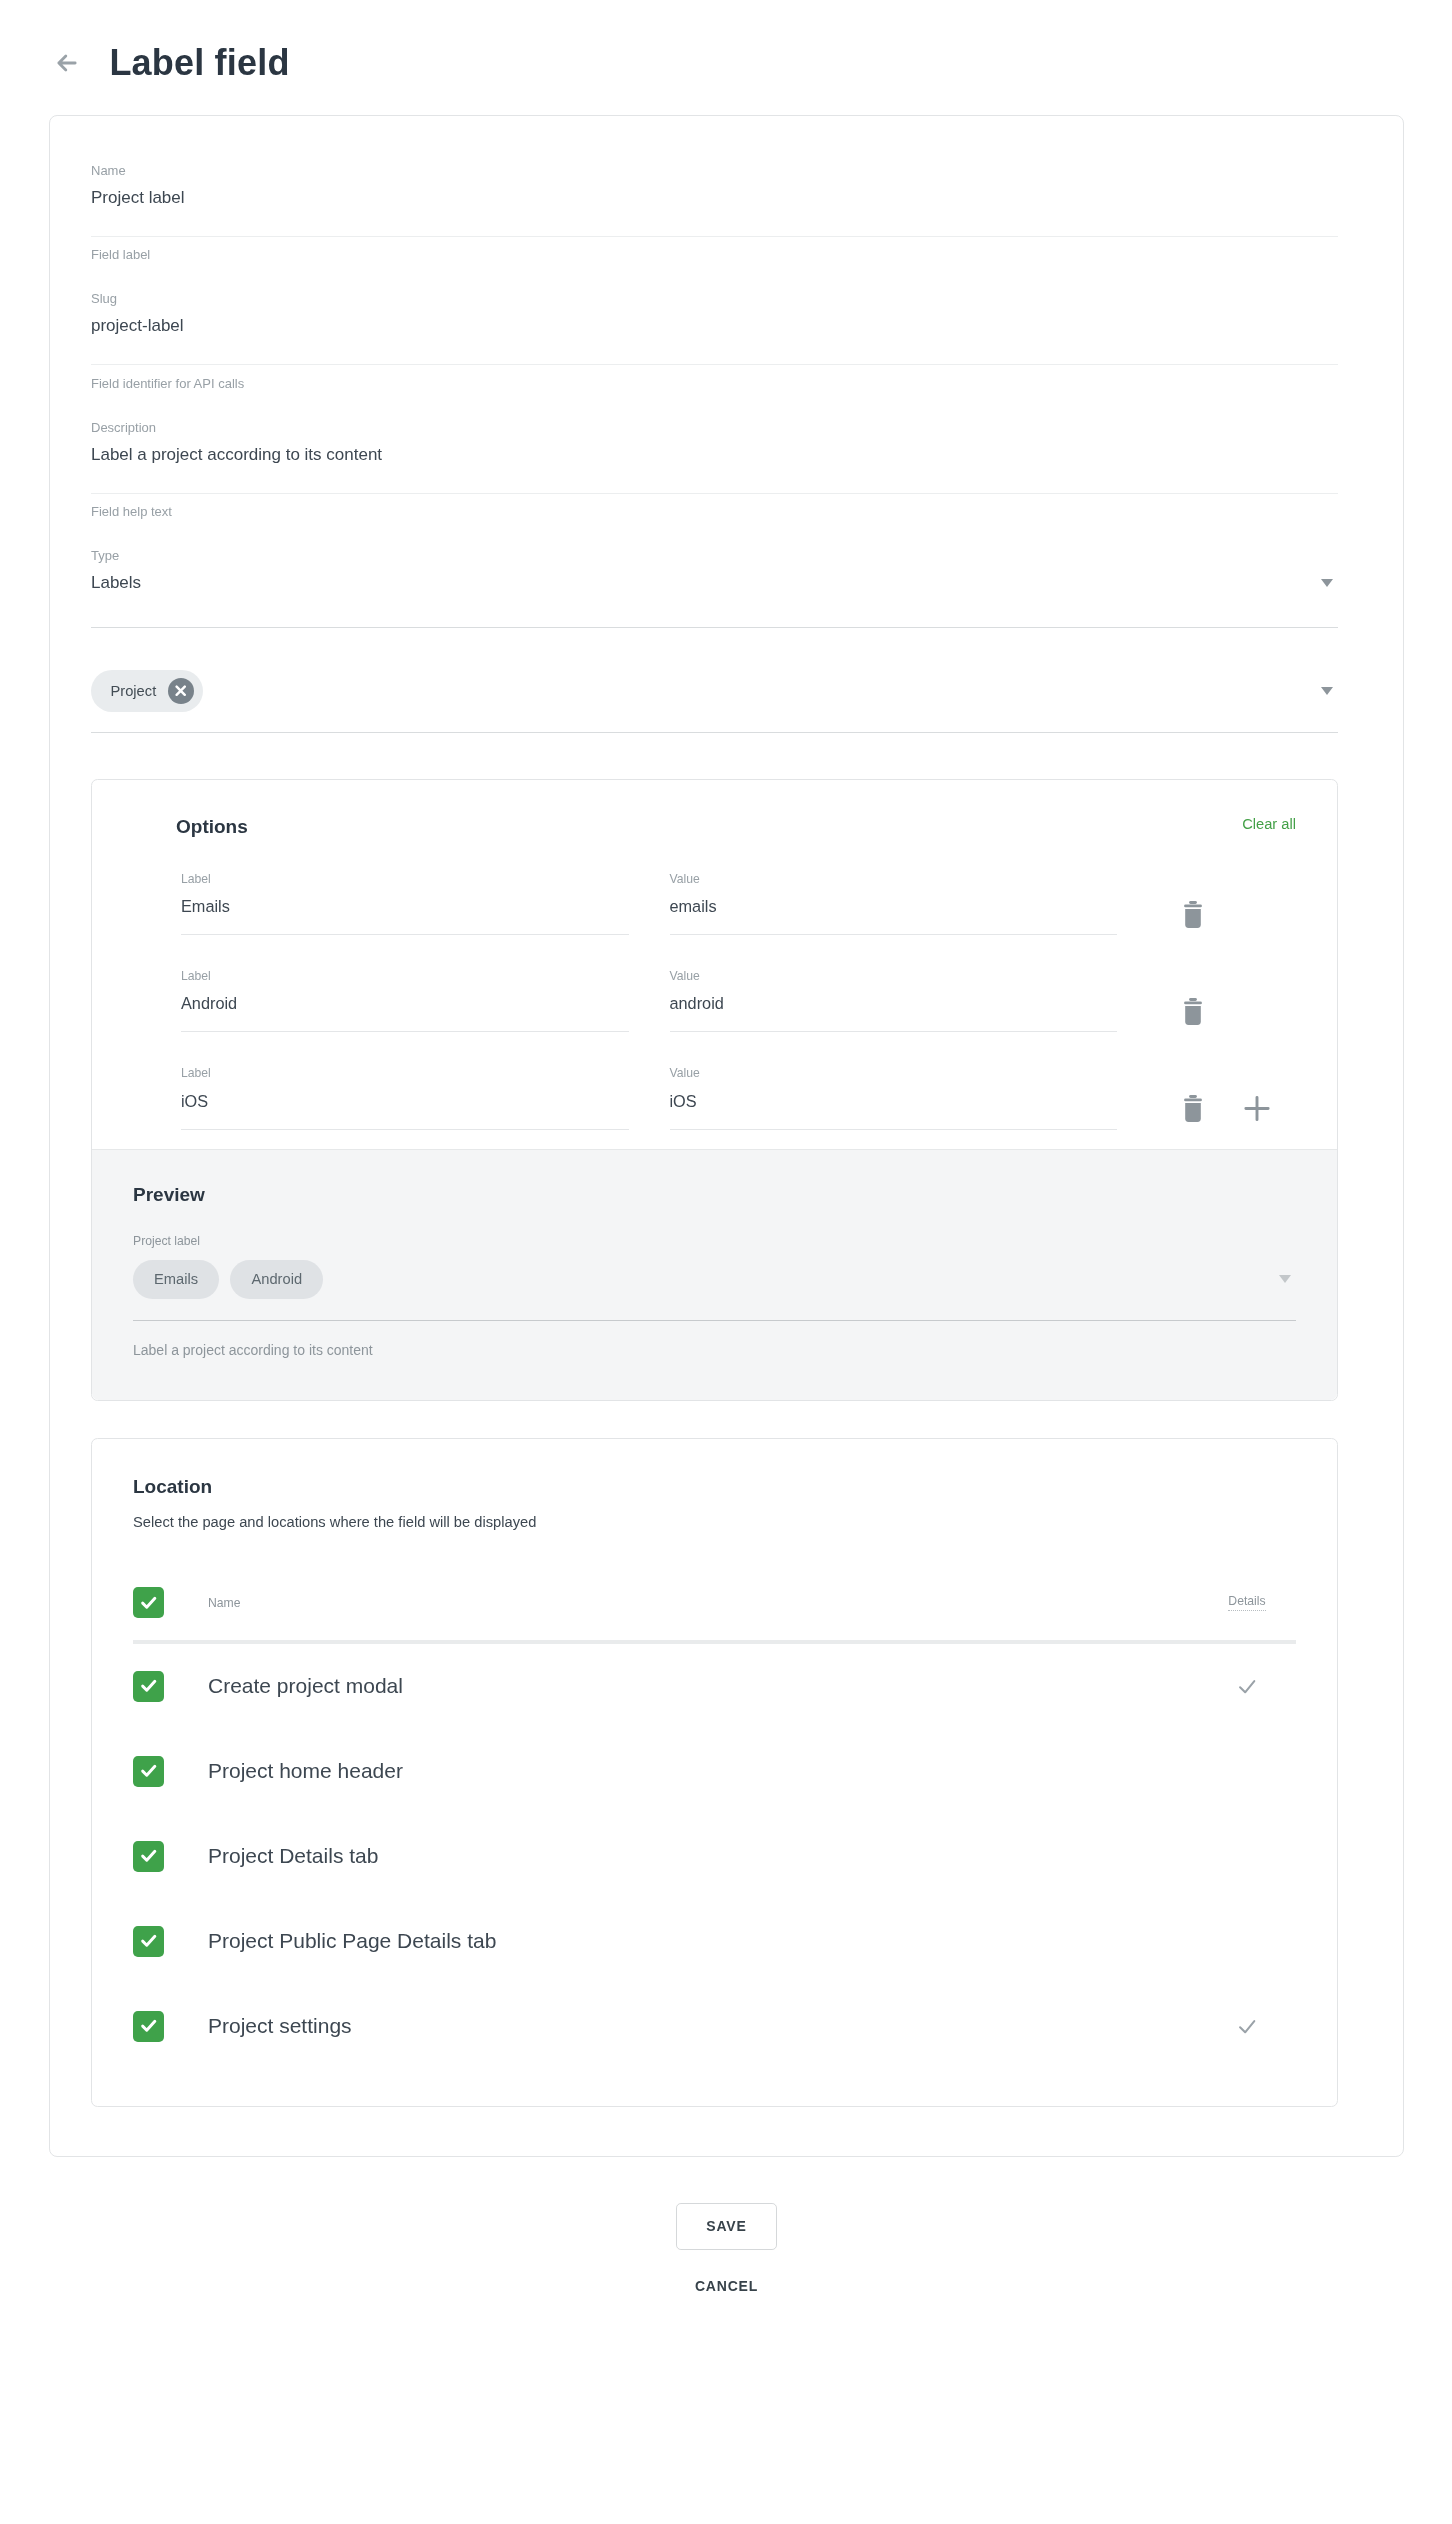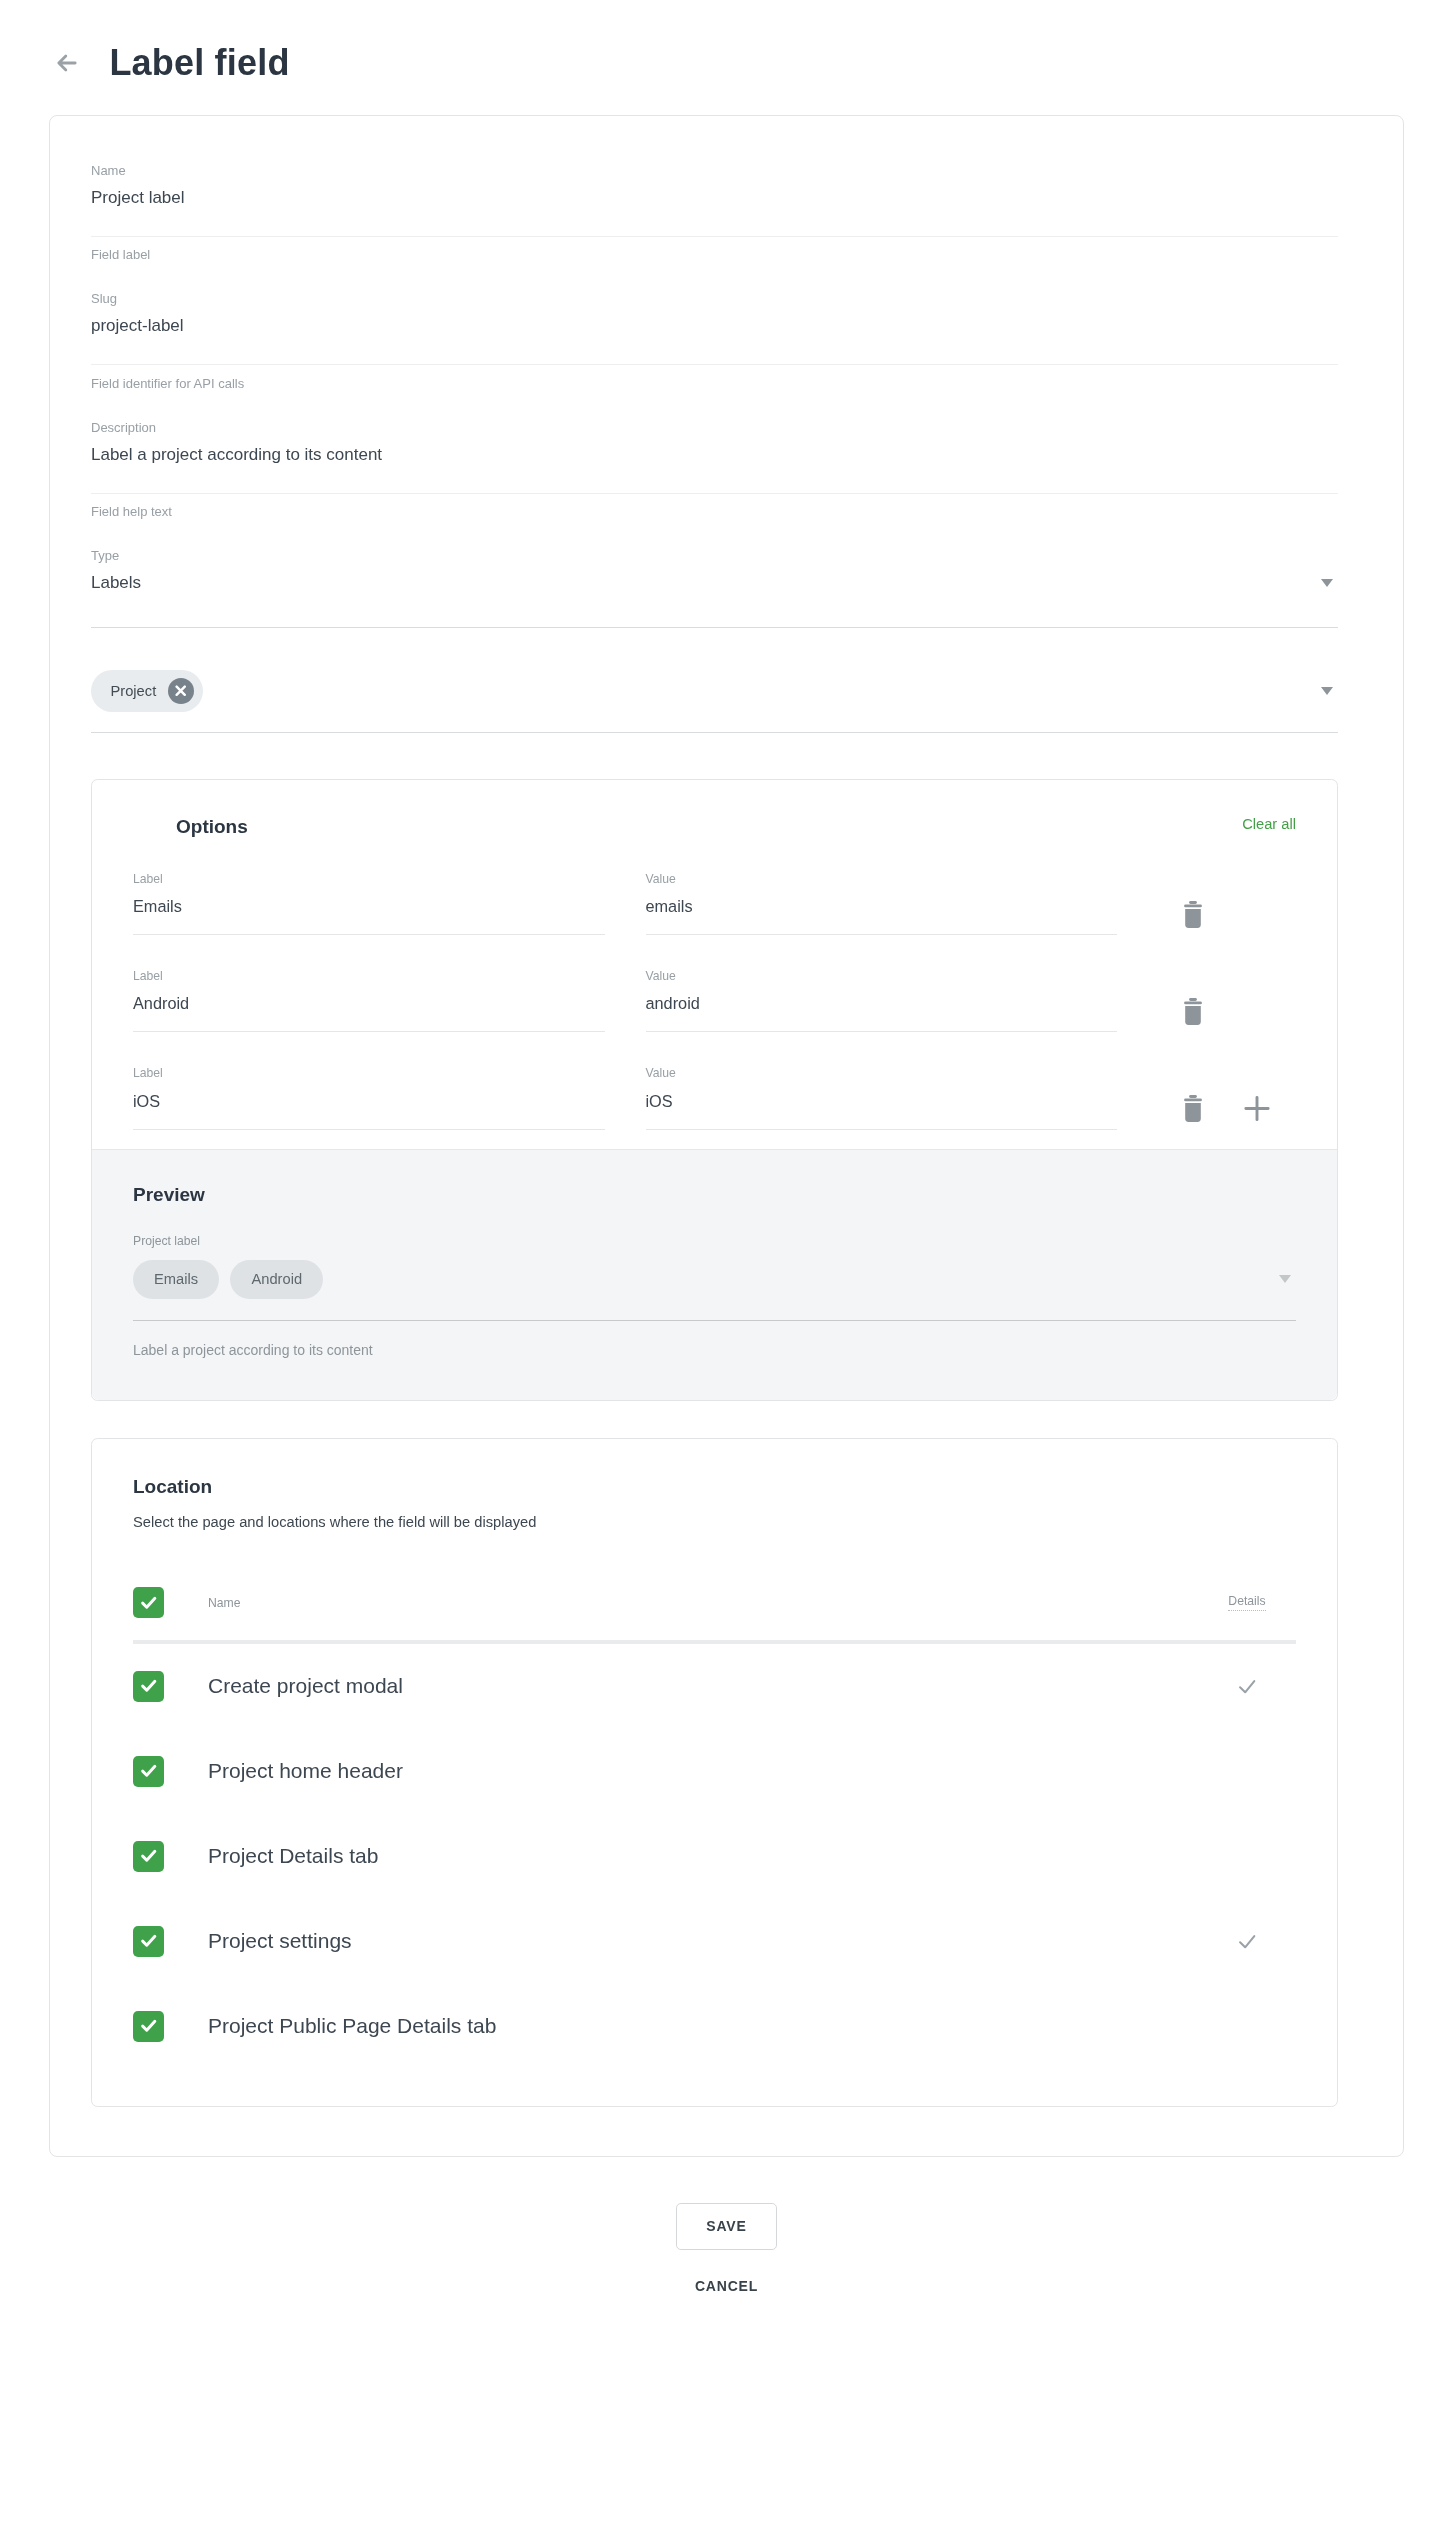--- a/index.html
+++ b/index.html
@@ -50,21 +50,21 @@
     display:flex; align-items:center; justify-content:center; }
   .chip-x svg { width:11.4px; height:11.4px; stroke:#ffffff; stroke-width:3; stroke-linecap:round; }
 
   
   .options-box { border:0.8px solid #e2e4e6; border-radius:6.5px; margin-bottom:37px; }
   .options-inner { padding:36px 41px 19.5px 41px; }
   .section-head { display:flex; align-items:flex-start; justify-content:space-between;margin-left:43px; }
   .section-title { font-size:19px; font-weight:700; color:#2b3642; }
   .clear-all { font-size:14.7px; color:#43a047; background:none; border:none; cursor:pointer; }
 
-  .option-row { display:grid; grid-template-columns:1fr 1fr 138px; column-gap:41px; margin-top:34px; }
+  .option-row { display:grid; grid-template-columns:1fr 1fr 138px; column-gap:41px; margin-top:34px;margin-left:48px; }
   .opt-cell .field-label { font-size:12.2px; margin-bottom:11.4px; }
   .opt-value { font-size:16.3px; color:#3d4751; padding-bottom:18px; border-bottom:0.8px solid #e4e6e8; }
   .opt-icons { display:flex; align-items:flex-start; gap:36px; padding-top:28px; padding-left:21px; }
   .icon-btn { background:none; border:none; cursor:pointer; padding:0; line-height:0; }
   .icon-btn svg { width:28px; height:29px; }
   .trash-fill { fill:#8d959b; }
   .plus-stroke { stroke:#8d959b; stroke-width:2.6; stroke-linecap:round; fill:none; }
 
   .preview-part { background:#f4f5f6; border-top:0.8px solid #e6e8e9;
     border-radius:0 0 6.5px 6.5px; padding:34px 41px 42px 41px; }
@@ -325,38 +325,38 @@
         </div>
 
         <div class="loc-grid loc-row">
           <button class="checkbox">
             <span style="line-height:0;">
               <svg viewBox="0 0 24 24">
                   <path d="M4.5 12.5l5 5 10-11"></path>
                 </svg>
             </span>
           </button>
+          <div class="loc-name">Project Public Page Details tab</div>
+          <span class="editable-check" style="visibility: hidden;">
+            <svg viewBox="0 0 24 24">
+                <path d="M5 13l5 5 9-11"></path>
+              </svg>
+          </span>
+        </div>
+
+        <div class="loc-grid loc-row">
+          <button class="checkbox">
+            <span style="line-height:0;">
+              <svg viewBox="0 0 24 24">
+                  <path d="M4.5 12.5l5 5 10-11"></path>
+                </svg>
+            </span>
+          </button>
           <div class="loc-name">Project settings</div>
           <span class="editable-check">
-            <svg viewBox="0 0 24 24">
-                <path d="M5 13l5 5 9-11"></path>
-              </svg>
-          </span>
-        </div>
-
-        <div class="loc-grid loc-row">
-          <button class="checkbox">
-            <span style="line-height:0;">
-              <svg viewBox="0 0 24 24">
-                  <path d="M4.5 12.5l5 5 10-11"></path>
-                </svg>
-            </span>
-          </button>
-          <div class="loc-name">Project Public Page Details tab</div>
-          <span class="editable-check" style="visibility: hidden;">
             <svg viewBox="0 0 24 24">
                 <path d="M5 13l5 5 9-11"></path>
               </svg>
           </span>
         </div>
       </div>
     </div>
   </div>
 
   <div class="actions">

